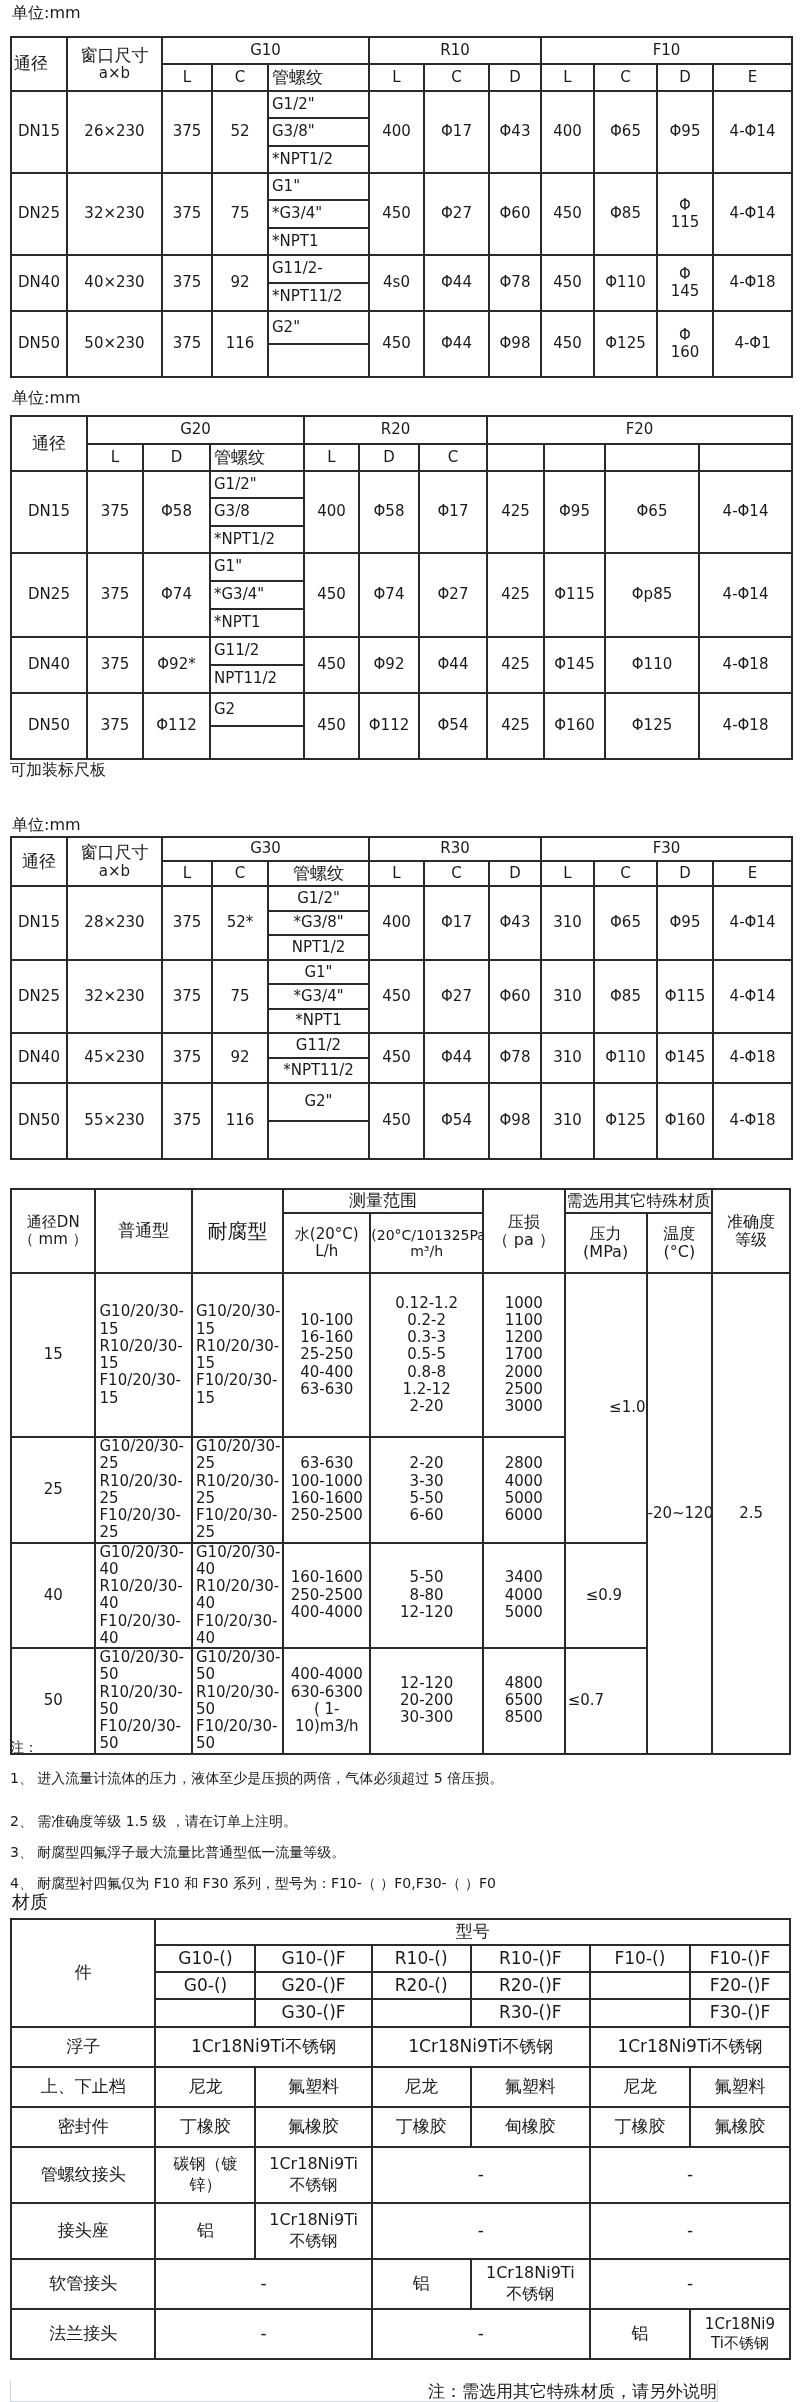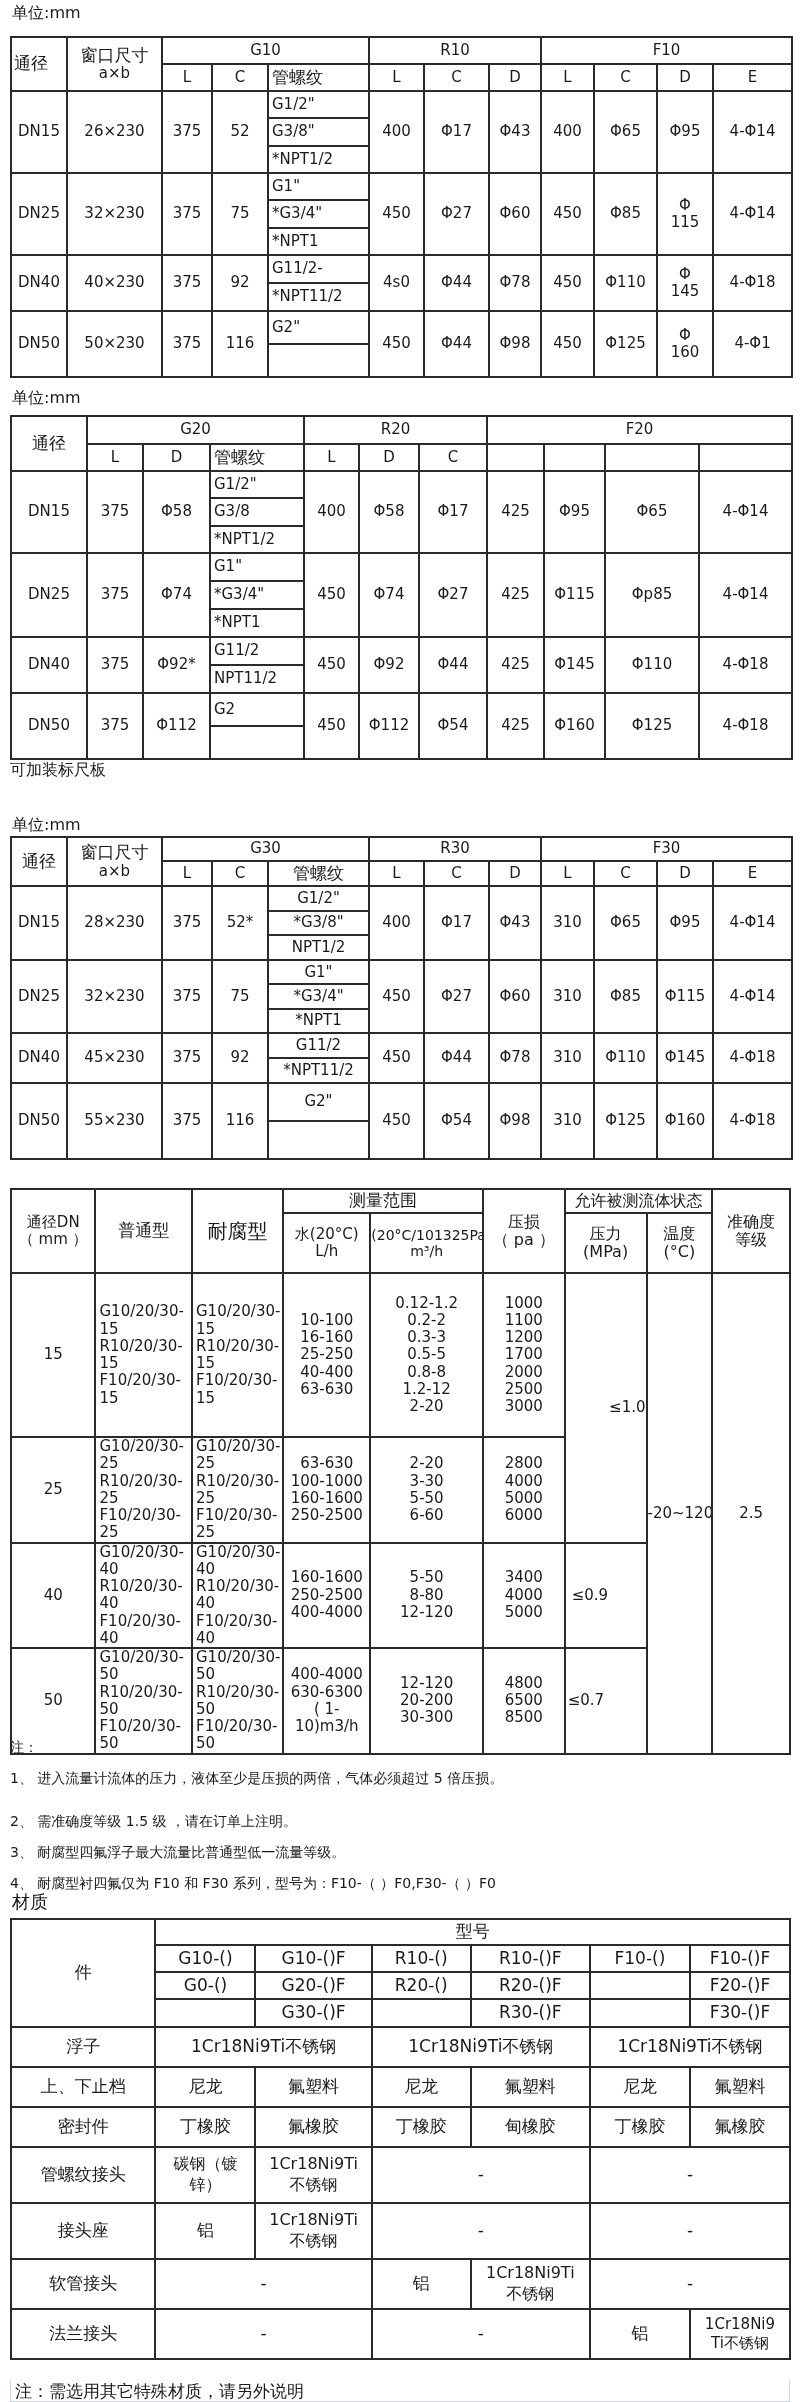--- a/index.html
+++ b/index.html
@@ -13,22 +13,22 @@
   table.dt td.th { font-size:15px; }
   td.pipe { padding:0 !important; vertical-align:top !important; text-align:left; }
   .pipe-stack { display:flex; flex-direction:column; height:100%; }
   .pipe-stack > div { flex:1; border-bottom:2px solid #2a2a2a; display:flex; align-items:center;
                       padding-left:3px; font-size:15px; }
   .pipe-stack > div:last-child { border-bottom:none; }
   .pipe-stack.c > div { justify-content:center; padding-left:0; }
   .multi { white-space:pre-line; font-size:14.5px; line-height:1.42; }
   .multi.l { text-align:left; padding-left:3px; }
   .notes { font-size:14px; line-height:27px; }
-  .foot { position:absolute; left:10px; top:2380px; width:780px; height:22px; border:1px solid #cfd6e0;
-          border-top:none; font-size:17px; line-height:22px; padding-left:4px; box-sizing:border-box; }
+  .foot { position:absolute; left:10px; top:2380px; width:708px; height:22px; border:1px solid #cfd6e0;
+          border-top:none; font-size:17px; line-height:22px; padding-left:4px; box-sizing:border-box;text-align:right; }
   table.mat td { font-size:17px; }
 </style>
 </head>
 <body>
 
 <div class="abs unit" style="left:12px;top:3px;">单位:mm</div>
 <table class="dt" style="left:10px;top:36px;width:781px;">
   <colgroup>
     <col style="width:56px">
       <col style="width:95px">
@@ -396,21 +396,21 @@
   </colgroup>
   <tbody>
       <tr style="height:24px">
     <td rowspan="2" class="multi" style="font-size:15px">通径DN
 （ mm ）</td>
     <td rowspan="2" style="font-size:17px">普通型</td>
     <td rowspan="2" style="font-size:20px">耐腐型</td>
     <td colspan="2" style="font-size:17px">测量范围</td>
     <td rowspan="2" class="multi" style="font-size:16px">压损
 （ pa ）</td>
-    <td colspan="2" style="font-size:16px">允许被测流体状态</td>
+    <td colspan="2" style="font-size:16px">需选用其它特殊材质</td>
     <td rowspan="2" class="multi" style="font-size:16px">准确度
 等级</td>
   </tr>
   <tr style="height:60px">
     <td class="multi" style="font-size:15px">水(20°C)
 L/h</td>
     <td class="multi" style="font-size:14px">(20°C/101325Pa)
 m³/h</td>
     <td class="multi" style="font-size:16px">压力
 (MPa)</td>
@@ -479,21 +479,21 @@
 F10/20/30-40</td>
     <td class="multi">160-1600
 250-2500
 400-4000</td>
     <td class="multi">5-50
 8-80
 12-120</td>
     <td class="multi">3400
 4000
 5000</td>
-    <td style="text-align:left;padding-left:6px">≤0.9</td>
+    <td style="text-align:left;padding-left:20px">≤0.9</td>
   </tr>
   <tr style="height:83px">
     <td>50</td>
     <td class="multi l">G10/20/30-50
 R10/20/30-50
 F10/20/30-50</td>
     <td class="multi l">G10/20/30-50
 R10/20/30-50
 F10/20/30-50</td>
     <td class="multi">400-4000

